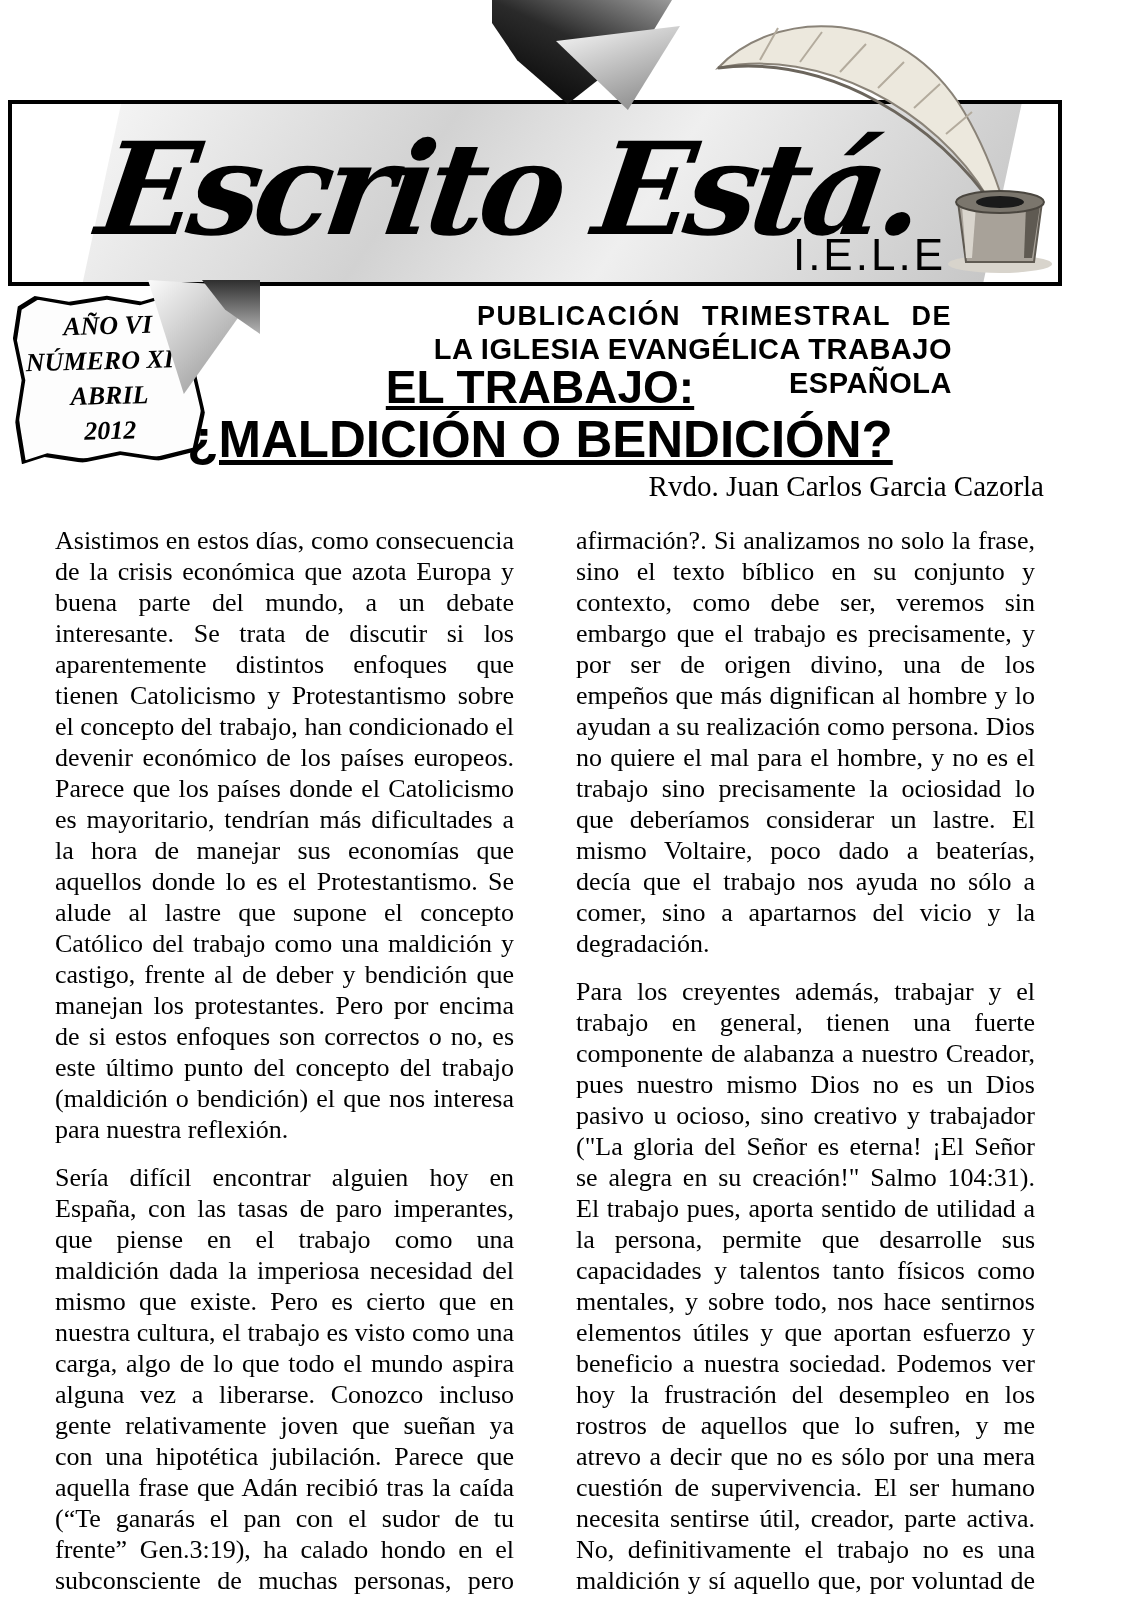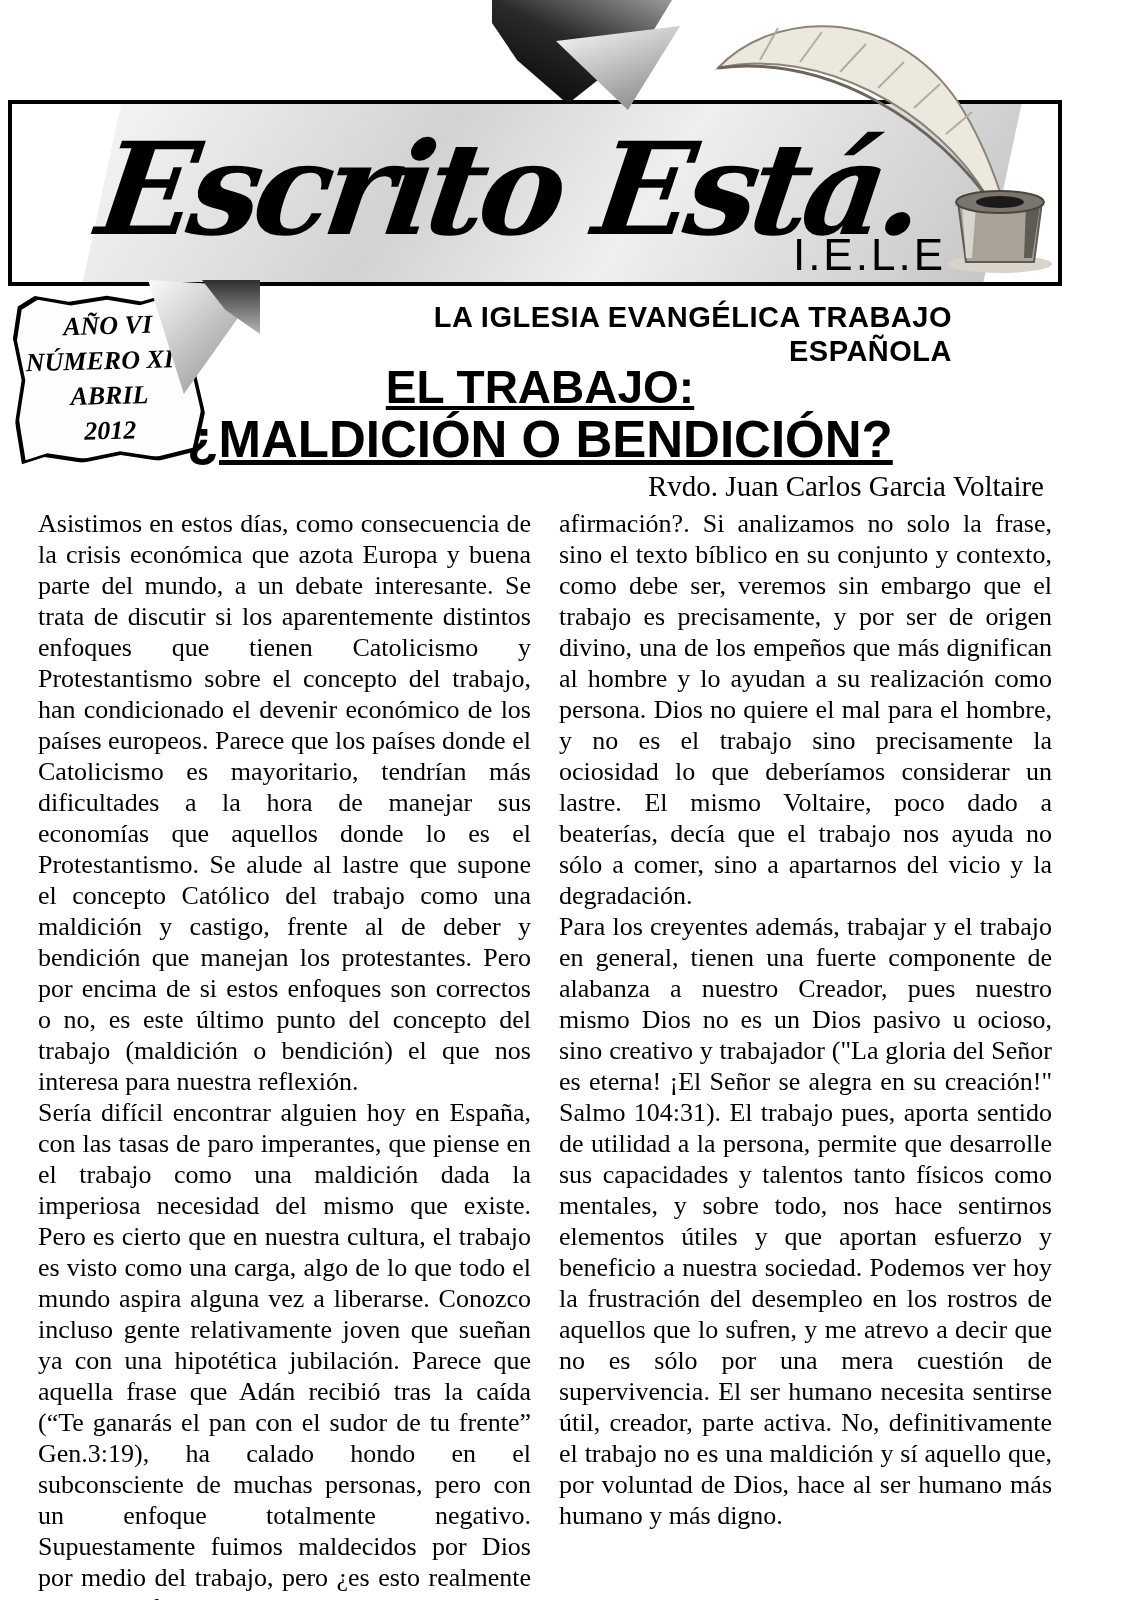--- a/index.html
+++ b/index.html
@@ -58,21 +58,21 @@
   .headline-line1{font-size:46px;line-height:50px;}
   .headline-line2{font-size:51px;line-height:56px;}
 
   
   .article{position:absolute;left:38px;top:470px;width:1014px;}
   .byline{text-align:right;font-family:"Liberation Serif", serif;font-size:29px;
           line-height:32px;padding-right:8px;margin-bottom:6px;}
   .columns{display:flex;gap:28px;}
   .col{width:493px;font-family:"Liberation Serif", serif;font-size:26px;line-height:31px;
        text-align:justify;}
-  .col p{margin:0;}
+  .col p{margin:17px;}
 </style>
 </head>
 <body>
 
 <div class="page">
 
   <div class="masthead-box">
     <div class="masthead-band"></div>
     <div class="masthead-title">Escrito Está.</div>
     <div class="masthead-org">I.E.L.E</div>
@@ -104,30 +104,31 @@
     <div class="badge-border"></div>
     <div class="badge-inner">
       <div class="badge-line">AÑO VI</div>
       <div class="badge-line">NÚMERO XIV</div>
       <div class="badge-line">ABRIL</div>
       <div class="badge-line">2012</div>
     </div>
   </div>
 
   <div class="pub-lines">
+    <div class="pub-line1">PUBLICACIÓN TRIMESTRAL DE</div>
     <div class="pub-line2">LA IGLESIA EVANGÉLICA TRABAJO ESPAÑOLA</div>
   </div>
 
   <div class="headline">
     <div class="headline-line1">EL TRABAJO:</div>
     <div class="headline-line2">¿MALDICIÓN O BENDICIÓN?</div>
   </div>
 
   <div class="article">
-    <div class="byline">Rvdo. Juan Carlos Garcia Voltaire</div>
+    <div class="byline">Rvdo. Juan Carlos Garcia Cazorla</div>
     <div class="columns">
       <div class="col">
         <p>Asistimos en estos días, como consecuencia de la crisis económica que azota Europa y buena parte del mundo, a un debate interesante. Se trata de discutir si los aparentemente distintos enfoques que tienen Catolicismo y Protestantismo sobre el concepto del trabajo, han condicionado el devenir económico de los países europeos. Parece que los países donde el Catolicismo es mayoritario, tendrían más dificultades a la hora de manejar sus economías que aquellos donde lo es el Protestantismo. Se alude al lastre que supone el concepto Católico del trabajo como una maldición y castigo, frente al de deber y bendición que manejan los protestantes. Pero por encima de si estos enfoques son correctos o no, es este último punto del concepto del trabajo (maldición o bendición) el que nos interesa para nuestra reflexión.</p>
         <p>Sería difícil encontrar alguien hoy en España, con las tasas de paro imperantes, que piense en el trabajo como una maldición dada la imperiosa necesidad del mismo que existe. Pero es cierto que en nuestra cultura, el trabajo es visto como una carga, algo de lo que todo el mundo aspira alguna vez a liberarse. Conozco incluso gente relativamente joven que sueñan ya con una hipotética jubilación. Parece que aquella frase que Adán recibió tras la caída (“Te ganarás el pan con el sudor de tu frente” Gen.3:19), ha calado hondo en el subconsciente de muchas personas, pero con un enfoque totalmente negativo. Supuestamente fuimos maldecidos por Dios por medio del trabajo, pero ¿es esto realmente así?, ¿está fundada esta</p>
       </div>
       <div class="col">
         <p>afirmación?. Si analizamos no solo la frase, sino el texto bíblico en su conjunto y contexto, como debe ser, veremos sin embargo que el trabajo es precisamente, y por ser de origen divino, una de los empeños que más dignifican al hombre y lo ayudan a su realización como persona. Dios no quiere el mal para el hombre, y no es el trabajo sino precisamente la ociosidad lo que deberíamos considerar un lastre. El mismo Voltaire, poco dado a beaterías, decía que el trabajo nos ayuda no sólo a comer, sino a apartarnos del vicio y la degradación.</p>
         <p>Para los creyentes además, trabajar y el trabajo en general, tienen una fuerte componente de alabanza a nuestro Creador, pues nuestro mismo Dios no es un Dios pasivo u ocioso, sino creativo y trabajador ("La gloria del Señor es eterna! ¡El Señor se alegra en su creación!" Salmo 104:31). El trabajo pues, aporta sentido de utilidad a la persona, permite que desarrolle sus capacidades y talentos tanto físicos como mentales, y sobre todo, nos hace sentirnos elementos útiles y que aportan esfuerzo y beneficio a nuestra sociedad. Podemos ver hoy la frustración del desempleo en los rostros de aquellos que lo sufren, y me atrevo a decir que no es sólo por una mera cuestión de supervivencia. El ser humano necesita sentirse útil, creador, parte activa. No, definitivamente el trabajo no es una maldición y sí aquello que, por voluntad de Dios, hace al ser humano más humano y más digno.</p>
       </div>
     </div>

